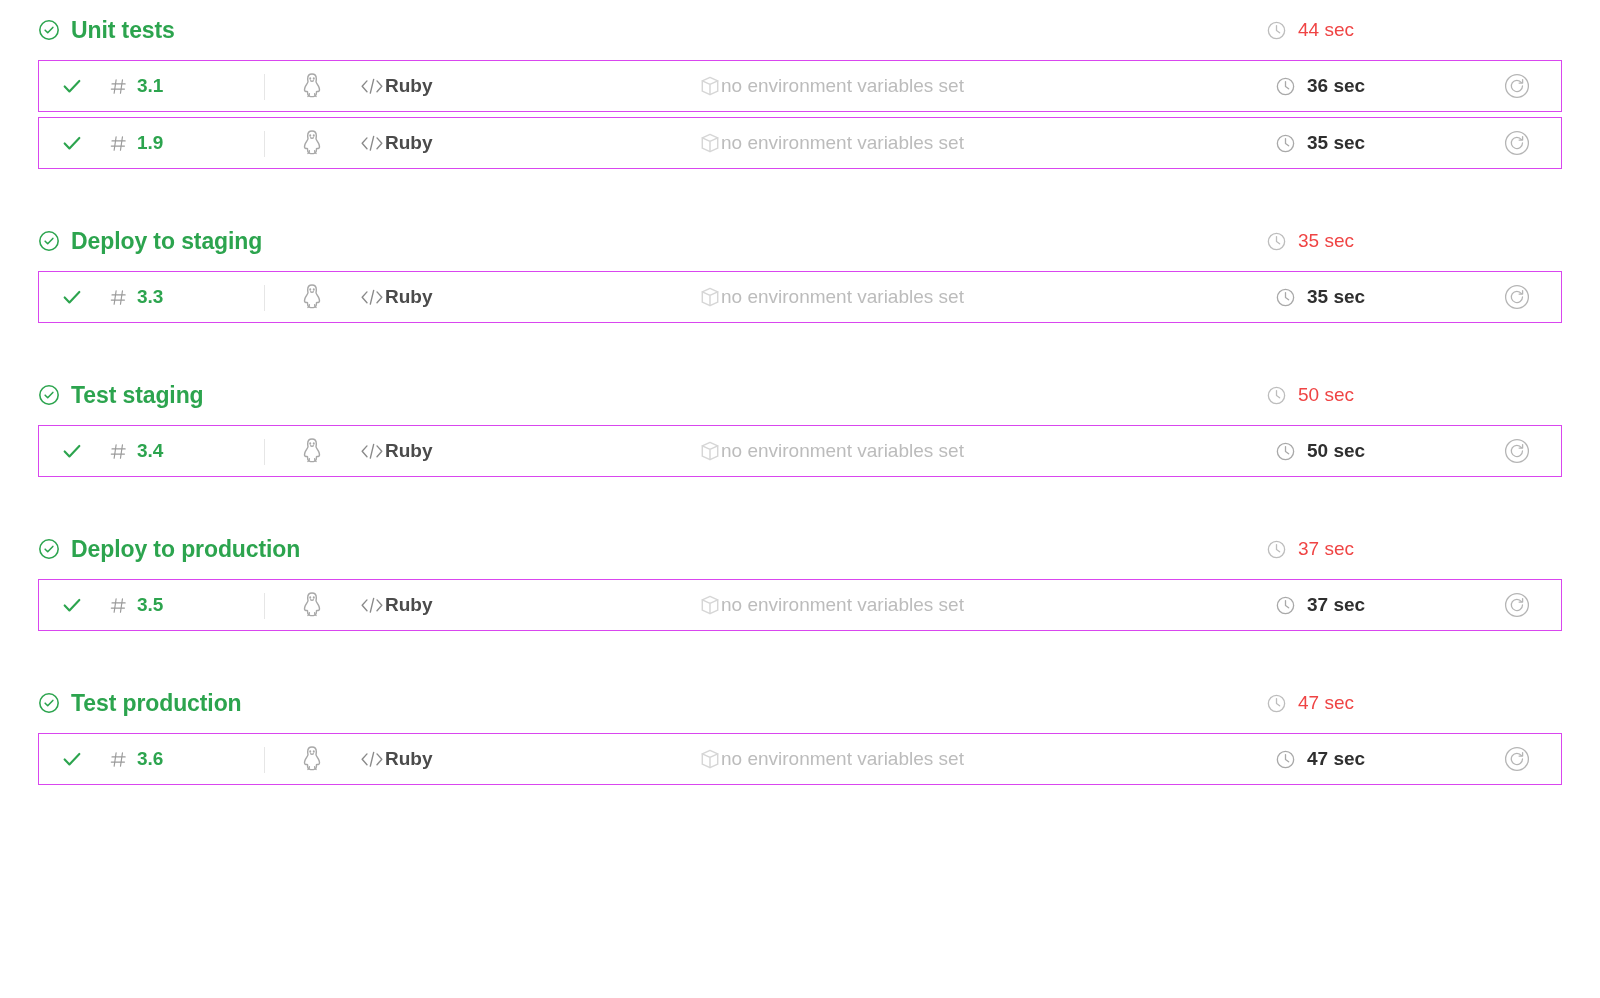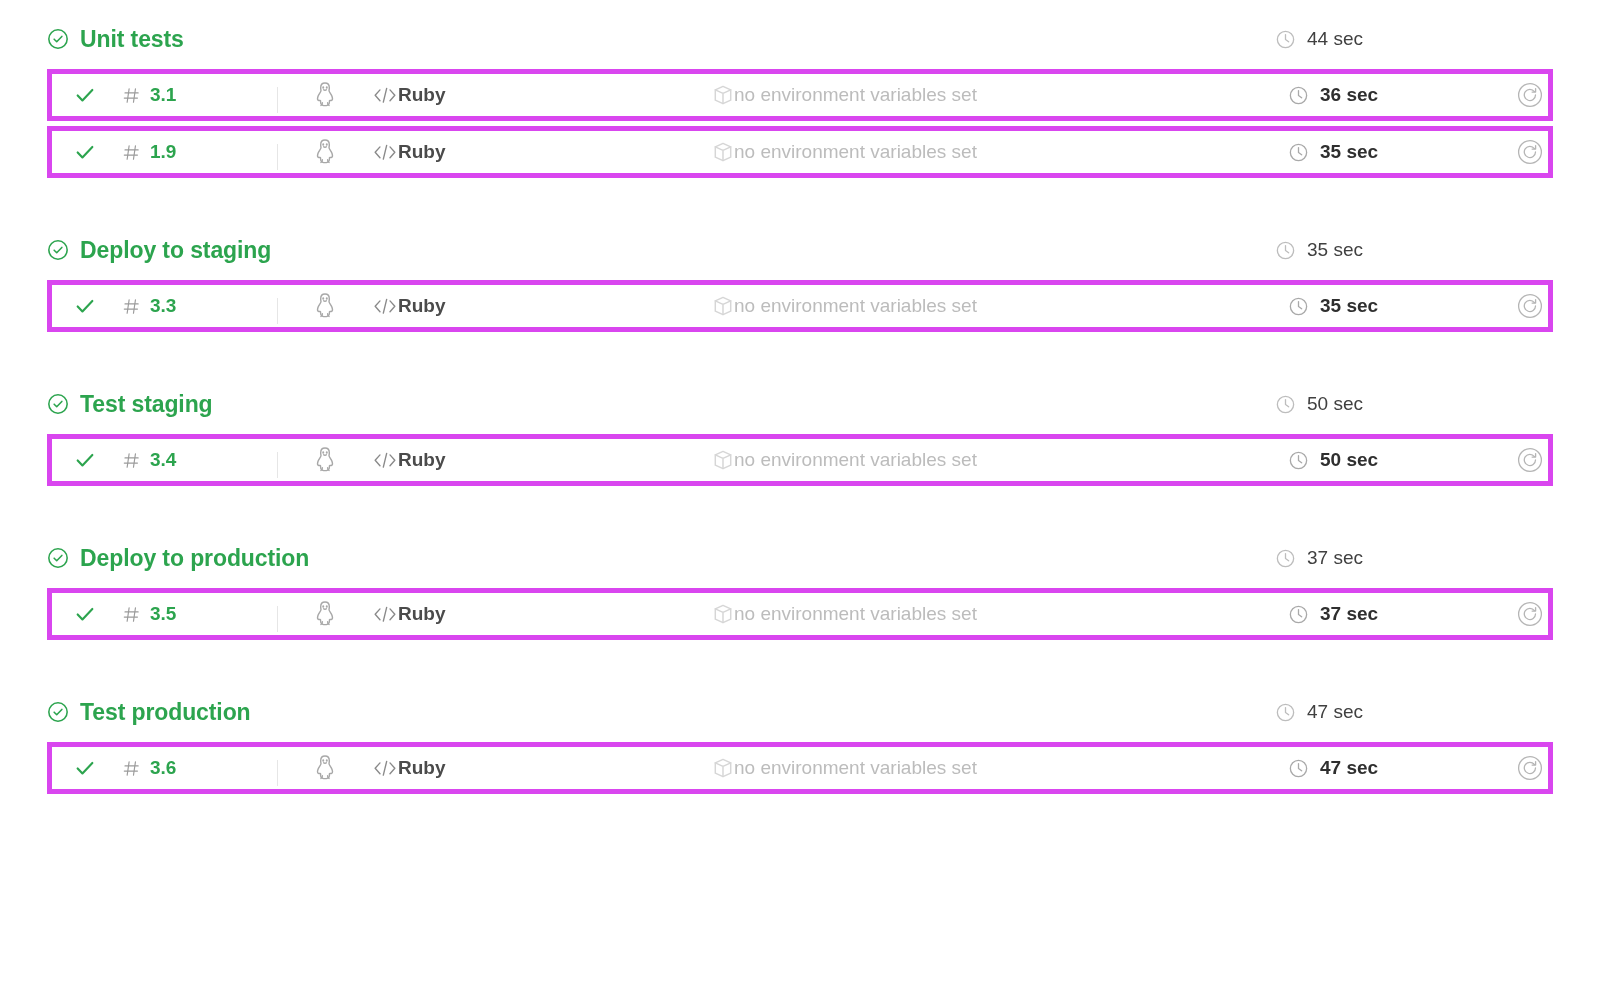--- a/index.html
+++ b/index.html
@@ -5,21 +5,21 @@
   * { box-sizing: border-box; margin: 0; padding: 0; }
   html, body {
     width: 1600px;
     height: 998px;
     background: #ffffff;
     font-family: "Liberation Sans", sans-serif;
     -webkit-font-smoothing: antialiased;
   }
   .pipeline {
     width: 1600px;
-    padding: 17px;
+    padding: 8px;
   }
   
   .stage { width: 100%; }
   .stage-header {
     display: flex;
     align-items: center;
     height: 44px;
     padding: 0 0 0 30px;
     position: relative;
   }
@@ -41,34 +41,34 @@
   .stage-duration {
     position: absolute;
     left: 1258px;
     display: flex;
     align-items: center;
     color: #a6a6a6;
     font-size: 19px;
     font-weight: 500;
   }
   .stage-duration .clock-ico { color: #bdbdbd; }
-  .stage-duration .dur-text { margin-left: 11px; color: #404040; }
+  .stage-duration .dur-text { margin-left: 11px; color: #ef4444; }
 
   
   .stage-jobs {
     margin-top: 8px;
     padding: 0 30px 0 30px;
   }
   .job-row {
     position: relative;
     display: flex;
     align-items: center;
     height: 52px;
     background: #ffffff;
-    border: 5px solid #d946ef;
+    border: 1px solid #d946ef;
     margin-bottom: 5px;
   }
   .job-check {
     position: absolute;
     left: 22px;
     width: 22px;
     height: 22px;
     color: #2ca44e;
     display: block;
   }

